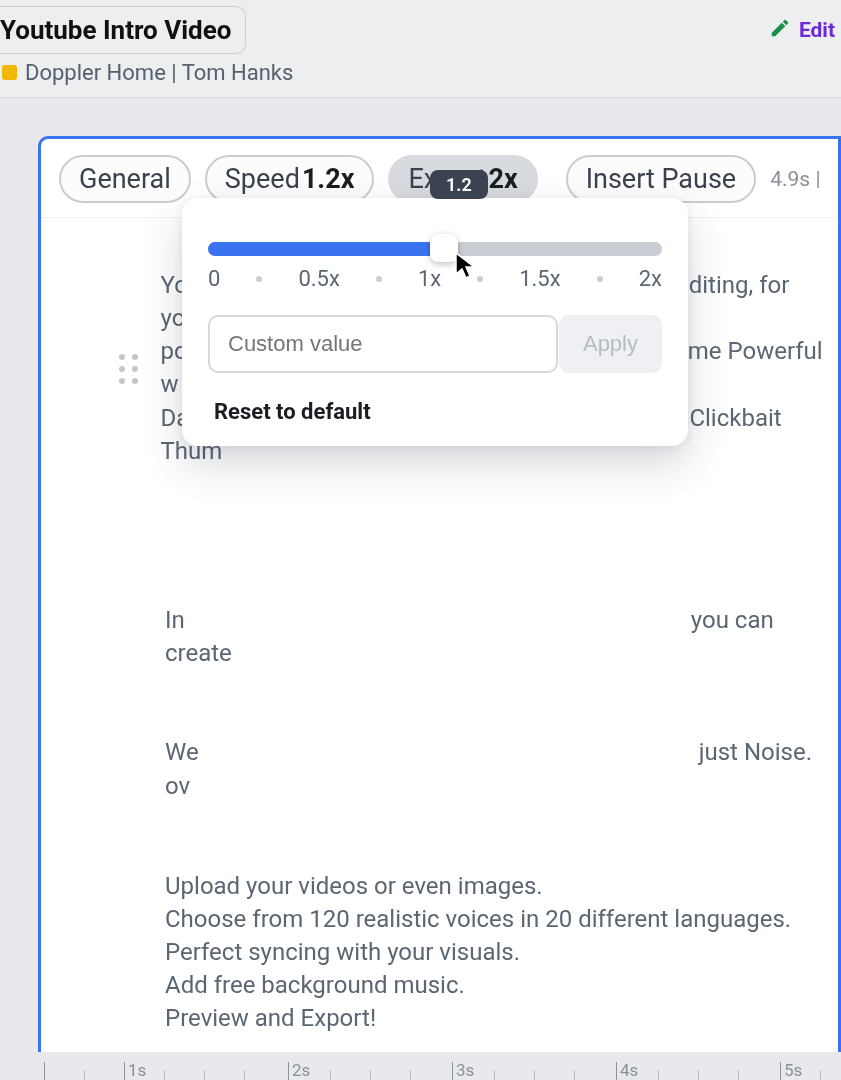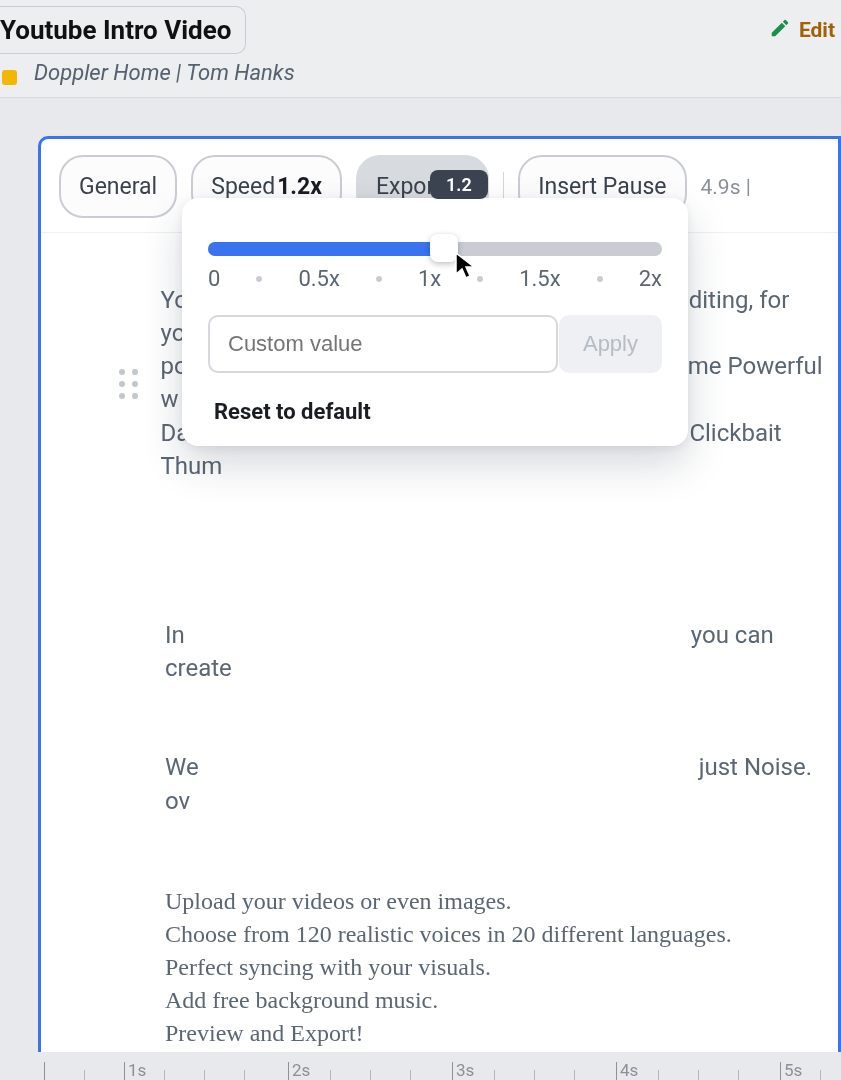--- a/index.html
+++ b/index.html
@@ -26,26 +26,26 @@
     border: 1px solid #c9cdd3;
     border-left: none;
     border-bottom-right-radius: 10px;
     border-top-right-radius: 10px;
   }
   .edit-link {
     display: flex;
     align-items: center;
     gap: 8px;
     margin-right: 6px;
-    color: #a16207;
+    color: #6d28d9;
     font-weight: 700;
     font-size: 21px;
   }
   .edit-icon svg { width: 22px; height: 22px; fill: #1e8f4a; }
-  .breadcrumb { display: flex; align-items: flex-end; gap: 17px; margin-top: 6px; margin-left: 0; font-style: italic; }
+  .breadcrumb { display: flex; align-items: center; gap: 8px; margin-top: 6px; margin-left: 0; }
   .bc-square { width: 15px; height: 15px; border-radius: 3px; background: #f2b705; margin-left: 2px;}
   .bc-text { font-size: 22px; color: #55616f; }
 
   .content-area { padding: 38px 0 0 38px; }
 
   .main-block {
     background: #fff;
     border: 3px solid #3a73f0;
     border-top-left-radius: 10px;
     border-bottom-left-radius: 10px;
@@ -71,22 +71,22 @@
     border: 2px solid #fff;
     box-shadow: 0 0 0 1px #bbb;
   }
   .voice-name { font-size: 21px; color: #333; font-weight: 500;}
   .chev { width: 14px; height: 14px; }
   .chev svg { stroke: #555; stroke-width: 2.5; fill: none; }
 
   .pill {
     border: 2px solid #c9cdd3;
     border-radius: 24px;
-    padding: 16px 18px;
-    font-size: 23px;
+    padding: 6px 18px;
+    font-size: 27px;
     color: #3a424d;
     background: #fcfcfd;
     white-space: nowrap;
     display: inline-flex;
     gap: 2px;
   }
   .pill .bold { font-weight: 700; color: #1a1d21; }
   .pill.active {
     background: #d7dade;
     border-color: #d7dade;
@@ -111,21 +111,21 @@
   }
   .below-text {
     font-size: 24px;
     color: #5b6673;
     line-height: 1.38;
     padding-left: 124px;
     padding-right: 6px;
     white-space: pre-wrap;
     margin-top: 36px;
   }
-  .para { margin-top: 34px; font-family: Liberation Serif, serif; }
+  .para { margin-top: 34px; }
 
   
   .popover {
     position: absolute;
     top: 198px; left: 182px;
     width: 506px;
     background: #fff;
     border-radius: 16px;
     box-shadow: 0 18px 40px rgba(30,40,60,0.18), 0 2px 8px rgba(30,40,60,0.08);
     padding: 28px 26px 22px 26px;

